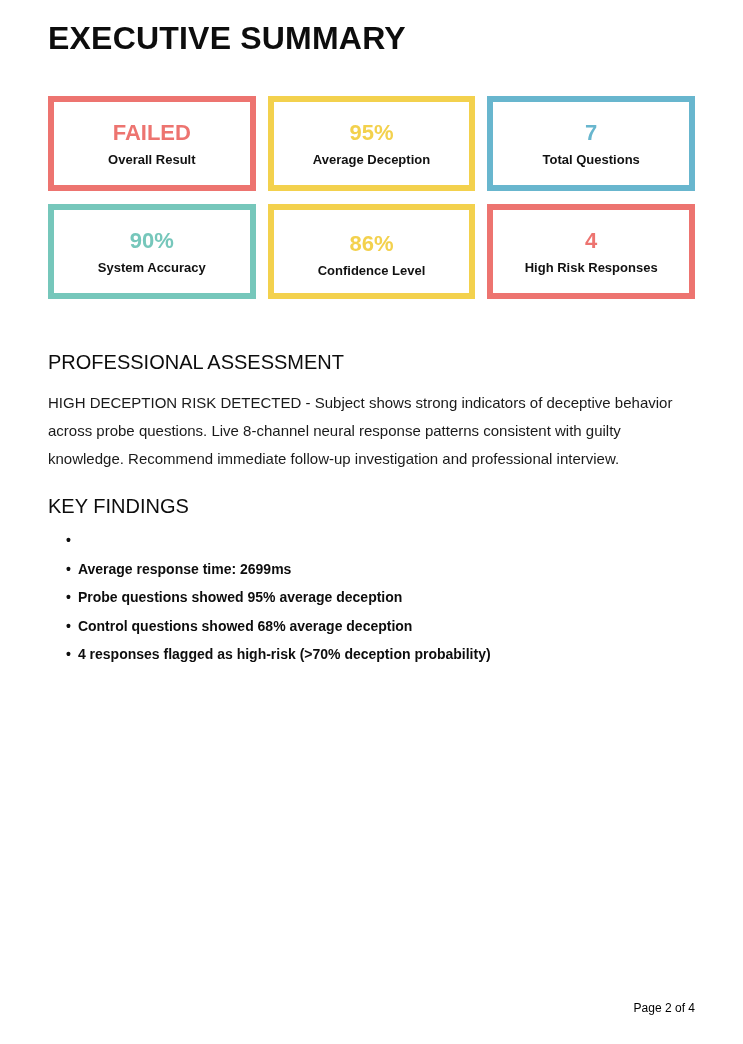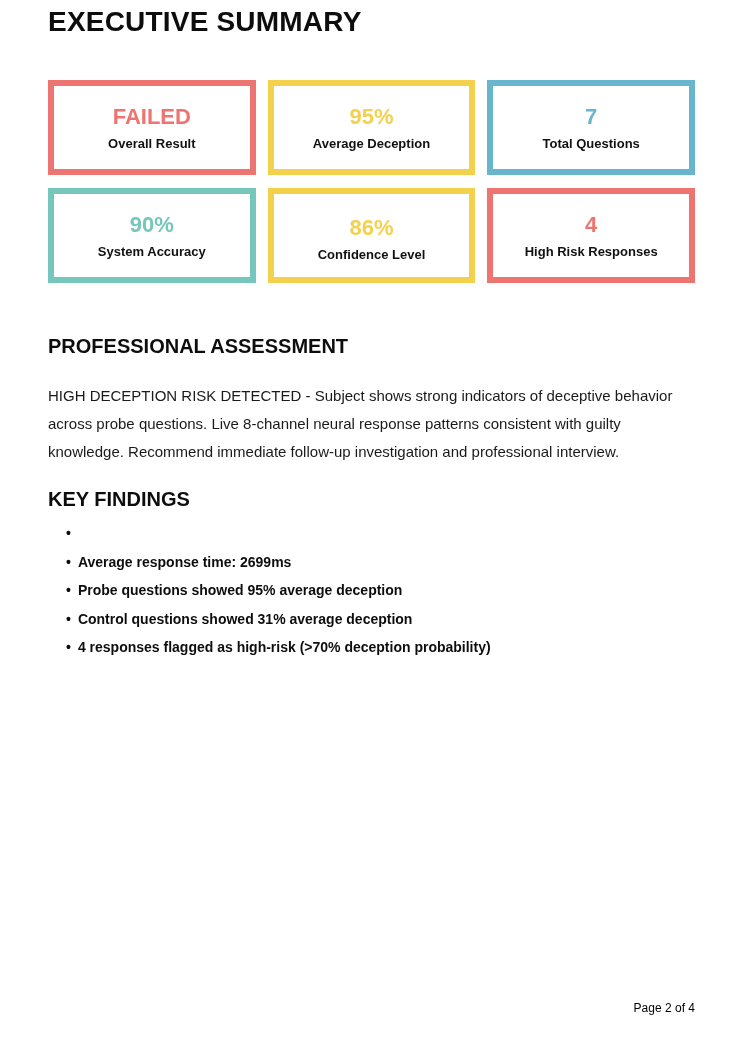--- a/index.html
+++ b/index.html
@@ -6,22 +6,22 @@
   body {
     width: 743px; height: 1044px;
     font-family: "Liberation Sans", sans-serif;
     color: #111111;
     position: relative;
     overflow: hidden;
   }
   .page { padding: 0 48px; position: relative; height: 100%; box-sizing: border-box; }
 
   .doc-title {
-    padding-top: 7px;
-    font-size: 28px;
+    padding-top: 23px;
+    font-size: 32px;
     line-height: 30px;
     font-weight: bold;
     letter-spacing: 0.2px;
     color: #0d0d0d;
   }
 
   .cards-grid {
     margin-top: 43px;
     display: grid;
     grid-template-columns: repeat(3, 1fr);
@@ -47,28 +47,28 @@
   .stat-label {
     font-size: 13px;
     font-weight: bold;
     color: #111111;
     line-height: 13px;
   }
 
   .section-heading {
     margin-top: 51px;
     font-size: 20px;
-    font-weight: bold;
+    font-weight: normal;
     line-height: 24px;
     color: #0d0d0d;
   }
   .section-heading.second { margin-top: 21px; }
 
   .body-text {
-    margin-top: 24px;
+    margin-top: 15px;
     font-size: 15px;
     line-height: 28px;
     color: #1a1a1a;
     max-width: 647px;
   }
 
   .findings-list {
     margin: 15px 0 0 18px;
     padding: 0;
     list-style: none;
@@ -147,21 +147,21 @@
     <li class="finding-item">
       <span class="bullet-dot">•</span>
       <span>Average response time: 2699ms</span>
     </li>
     <li class="finding-item">
       <span class="bullet-dot">•</span>
       <span>Probe questions showed 95% average deception</span>
     </li>
     <li class="finding-item">
       <span class="bullet-dot">•</span>
-      <span>Control questions showed 31% average deception</span>
+      <span>Control questions showed 68% average deception</span>
     </li>
     <li class="finding-item">
       <span class="bullet-dot">•</span>
       <span>4 responses flagged as high-risk (&gt;70% deception probability)</span>
     </li>
   </ul>
 
   <div class="page-footer">Page 2 of 4</div>
 
 </div>

